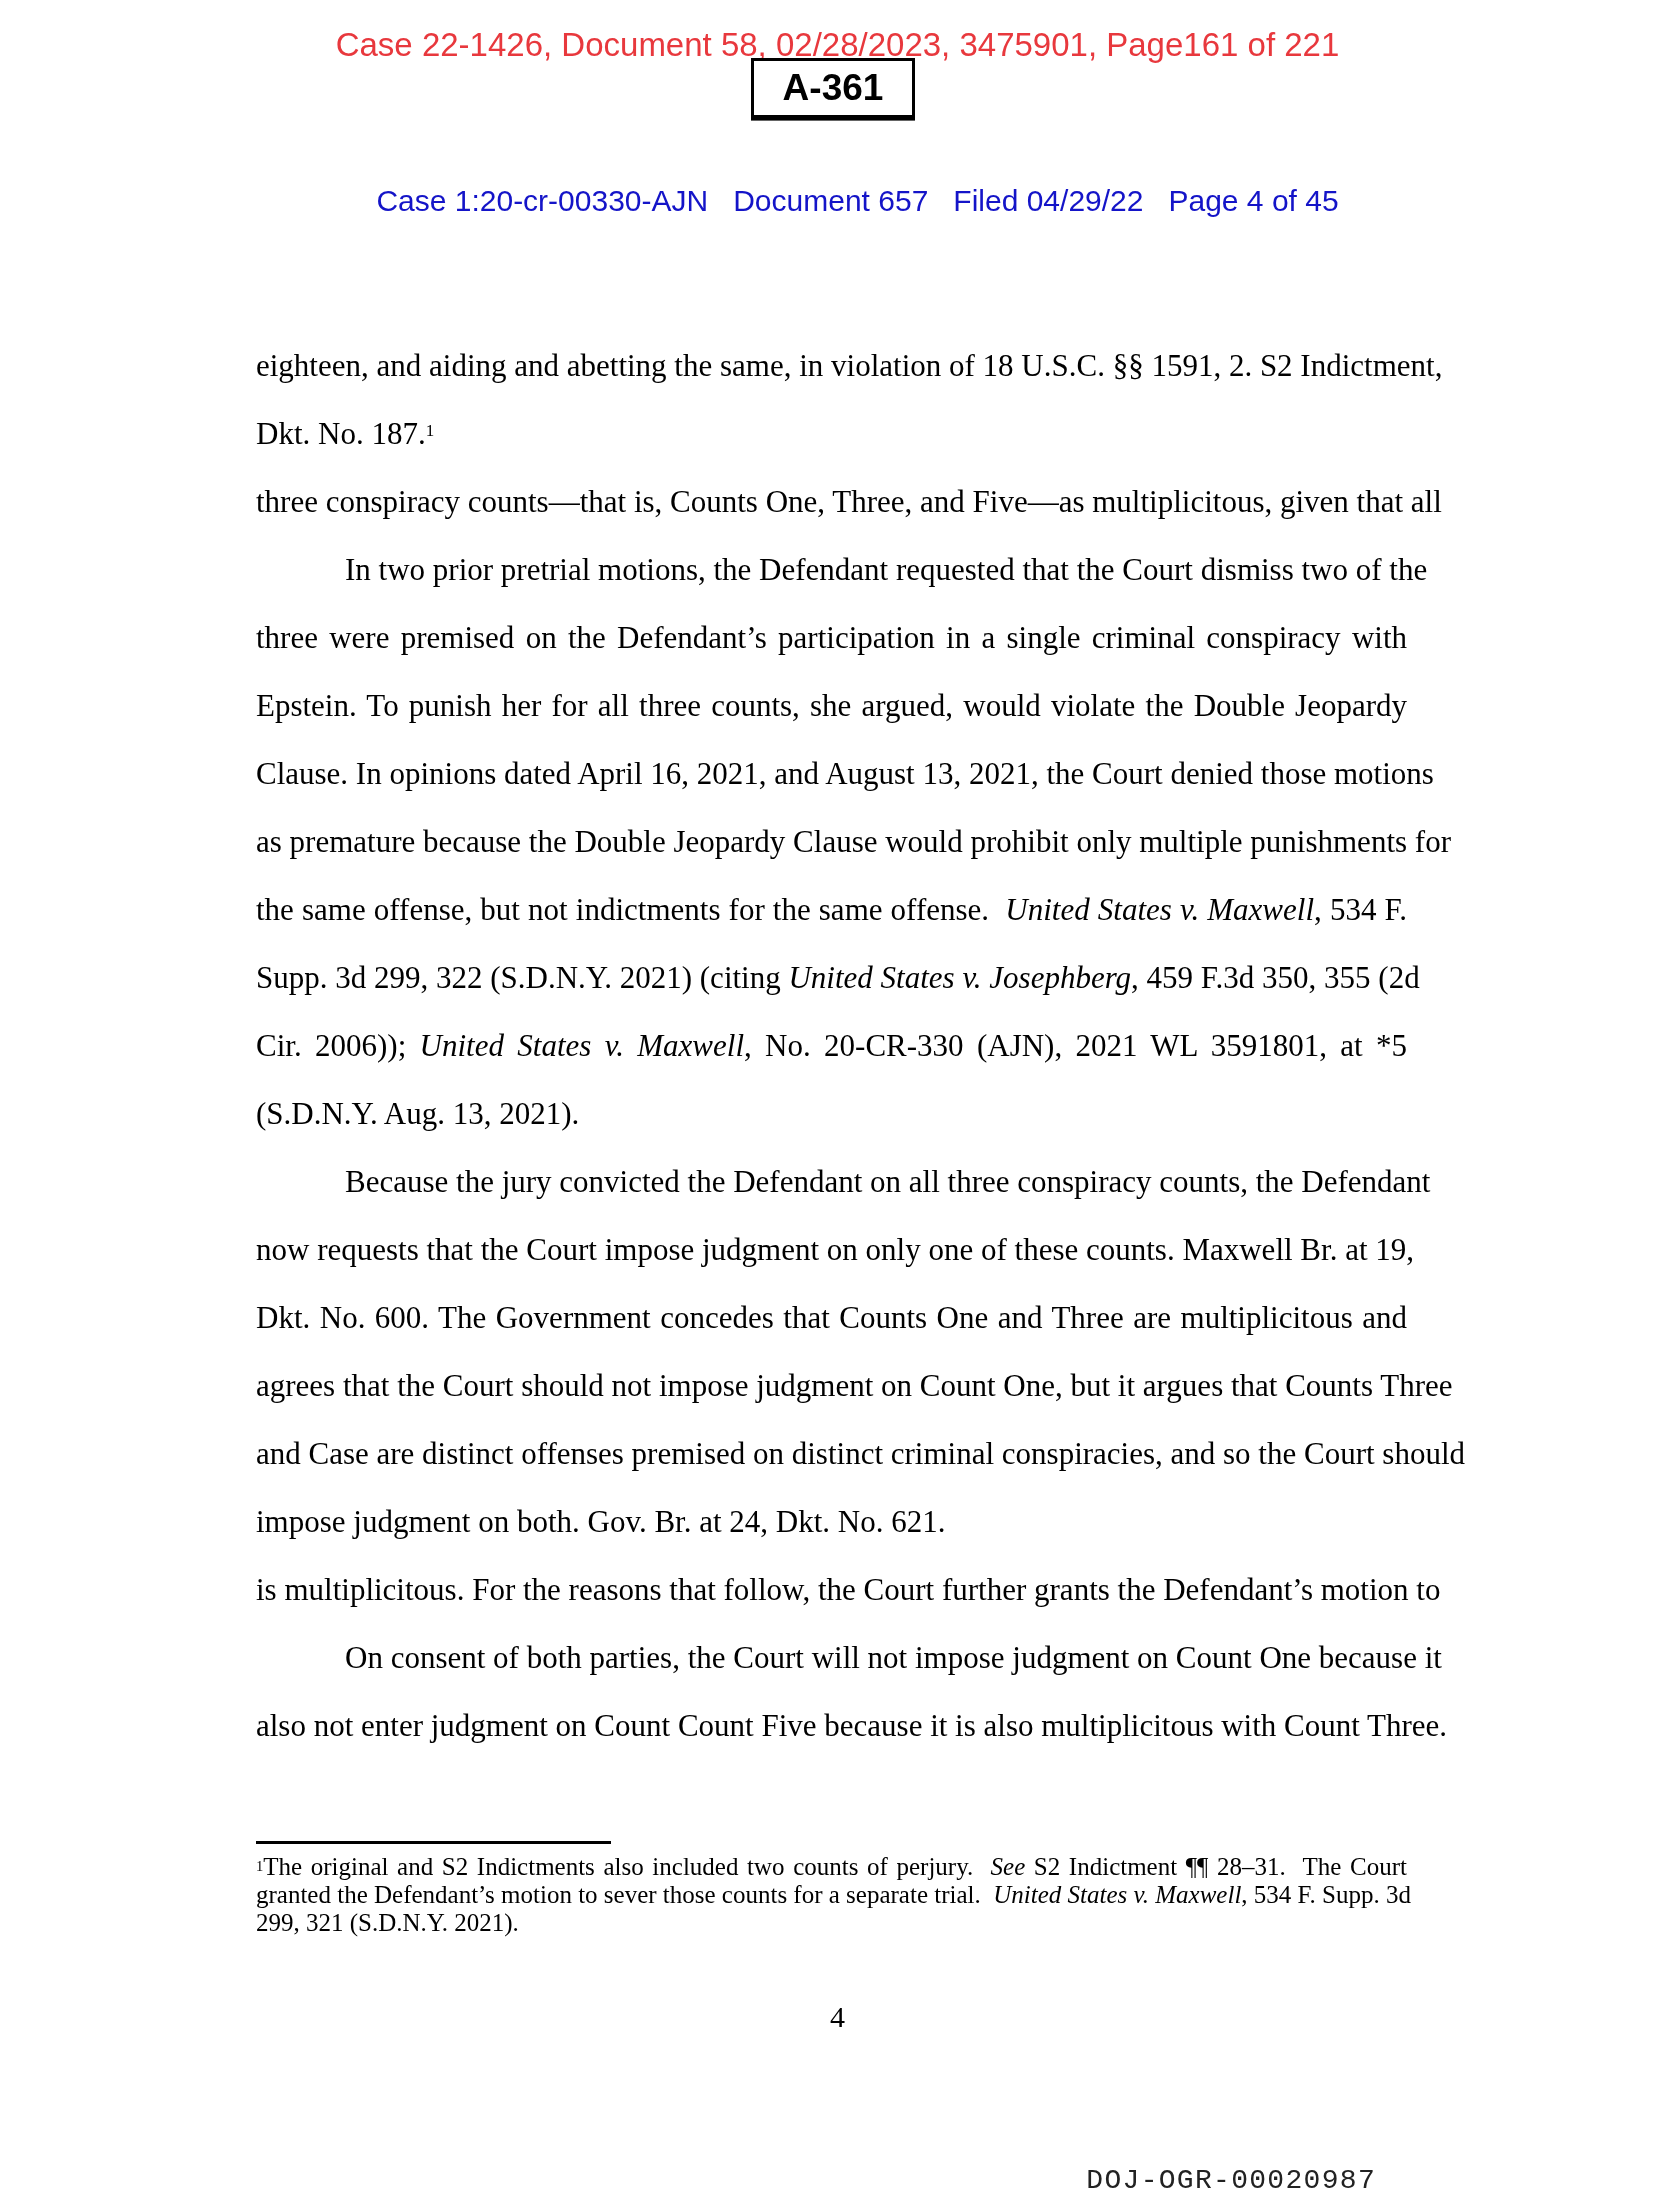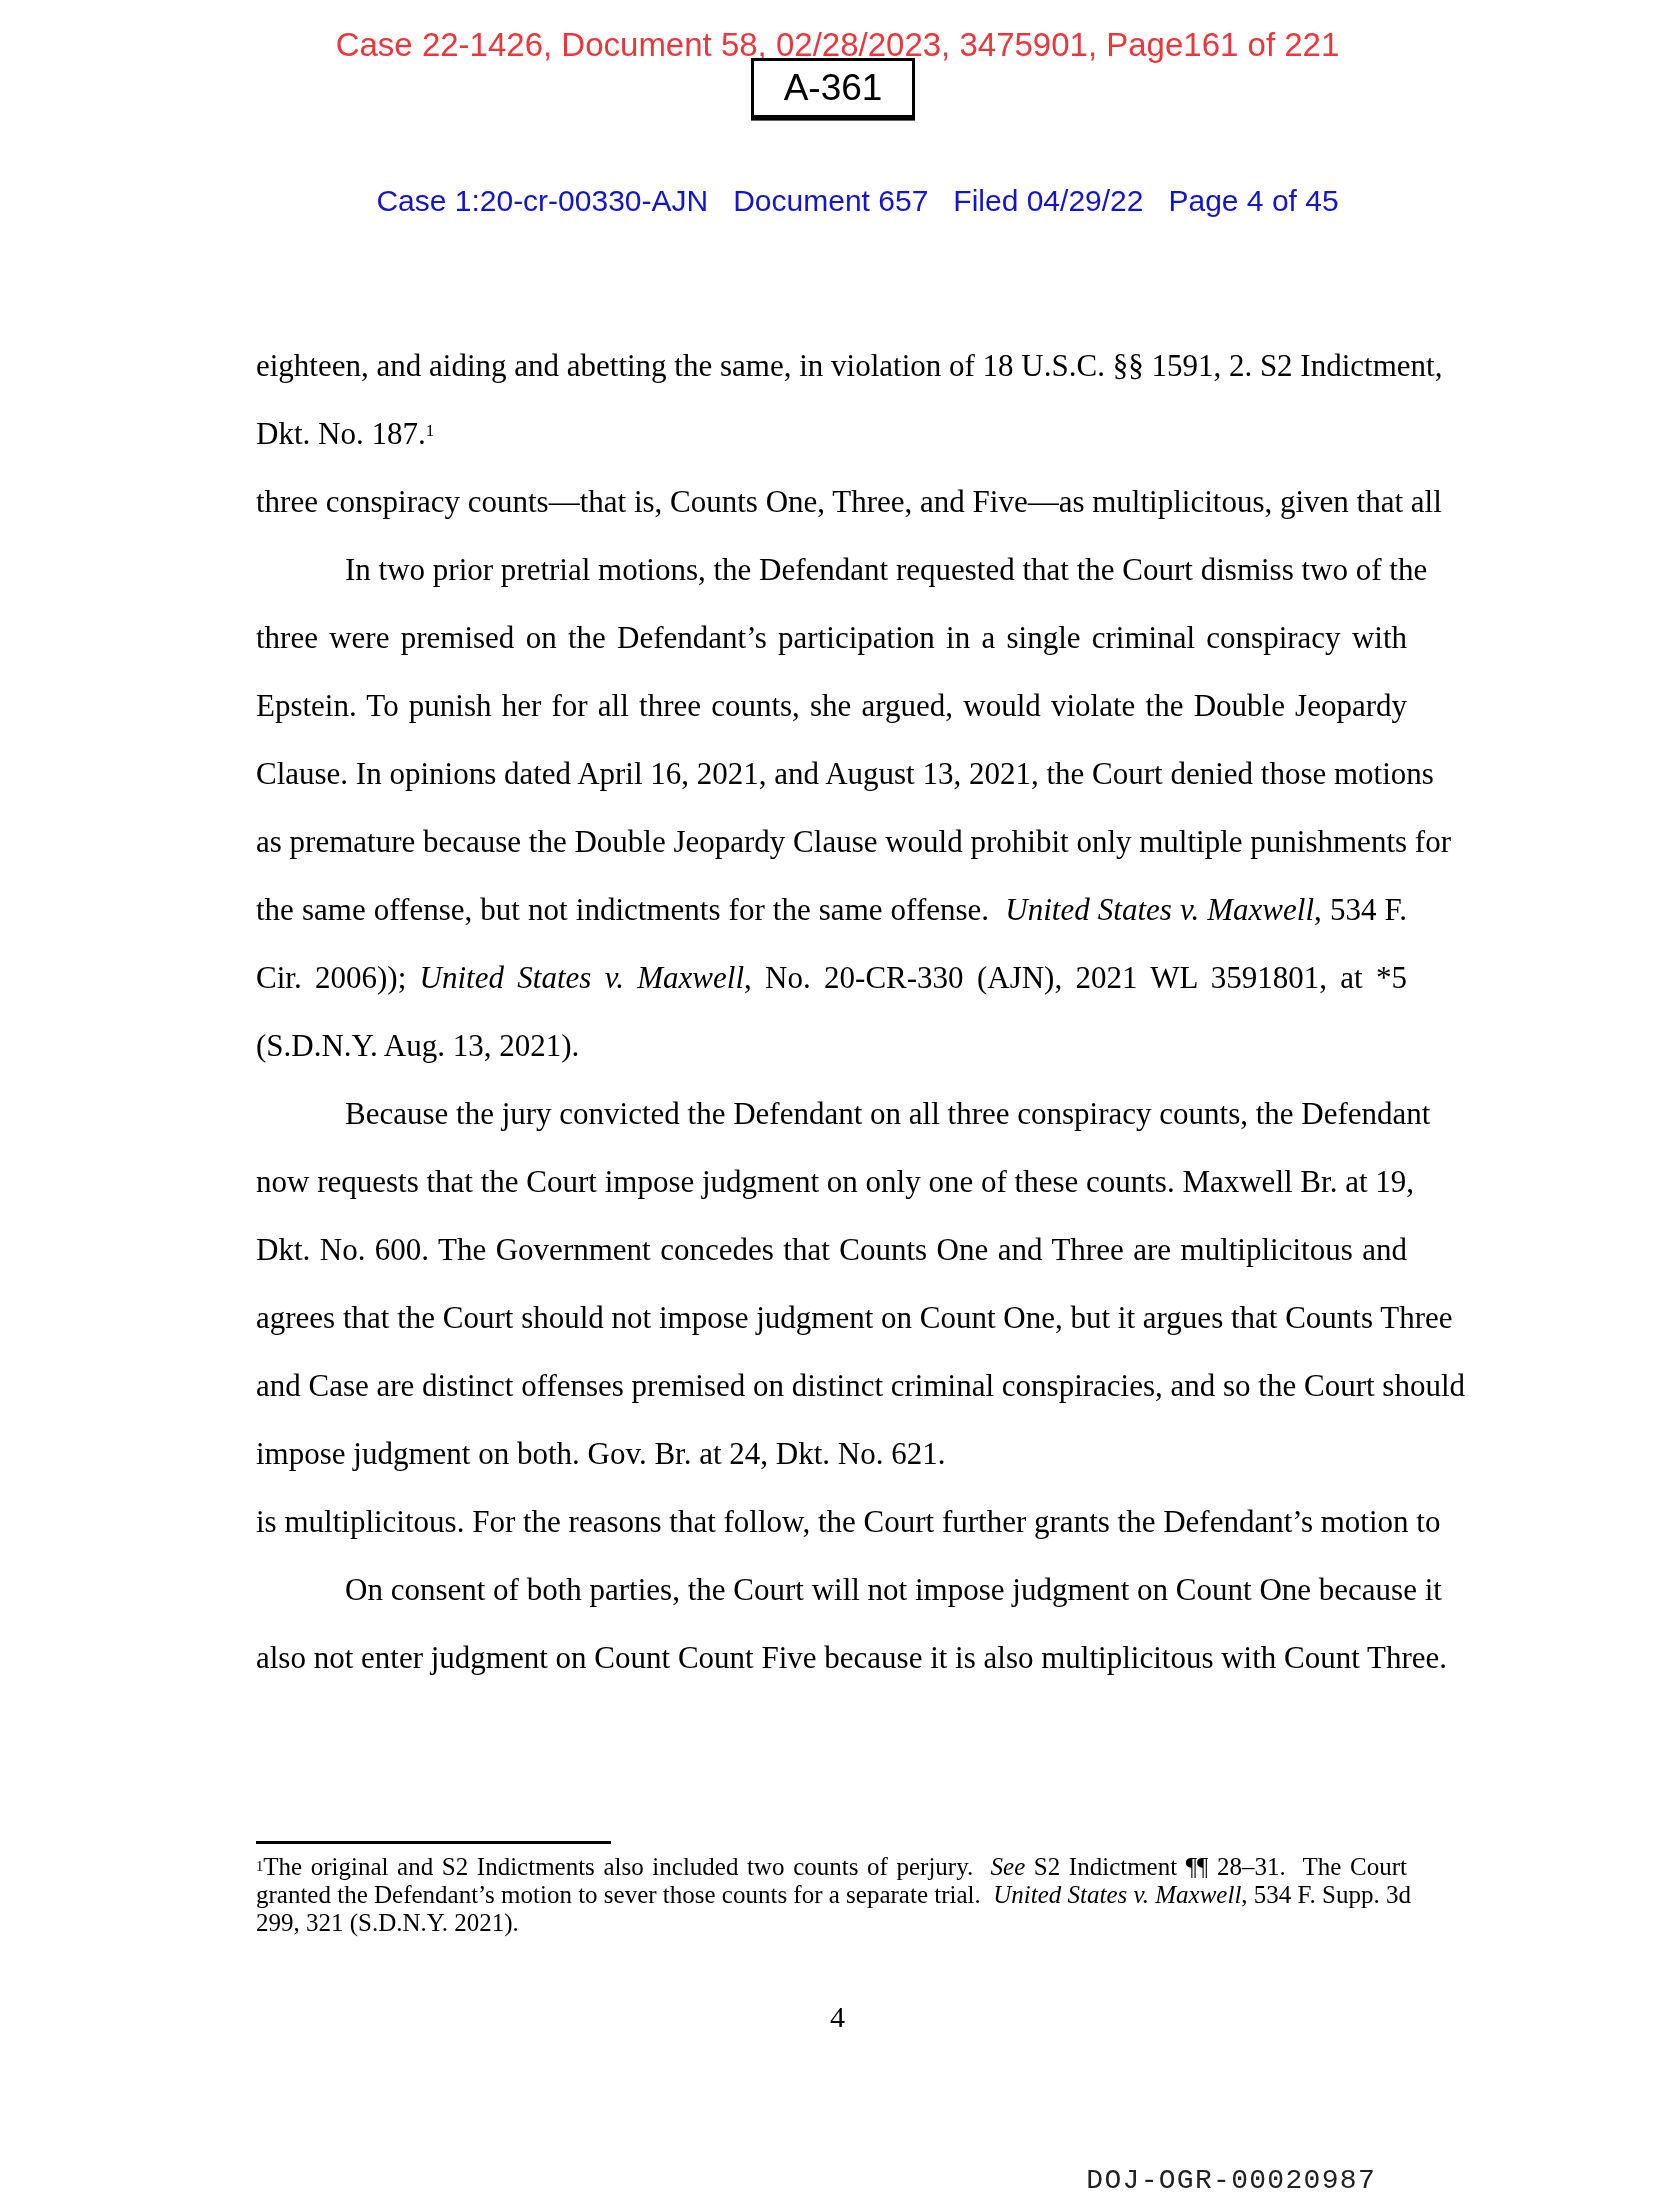--- a/index.html
+++ b/index.html
@@ -9,21 +9,21 @@
   .stamp-top {
     position: absolute; left: 0; width: 1675px; top: 26px; text-align: center;
     font-family: "Liberation Sans", sans-serif; font-size: 33px; color: #e8383d;
     letter-spacing: 0px; white-space: nowrap;
   }
   .exhibit-box {
     position: absolute; left: 751px; top: 58px; width: 164px; height: 60px;
     border: 3.3px solid #000; box-sizing: border-box; box-shadow: 0 2.6px 0 #000;
     background: #fff;
     display: flex; align-items: center; justify-content: center;
-    font-family: "Liberation Sans", sans-serif; font-weight: normal; font-size: 37px; color: #000;
+    font-family: "Liberation Sans", sans-serif; font-weight: bold; font-size: 37px; color: #000;
   }
   .ecf-header {
     position: absolute; left: 0; width: 1675px; top: 184px; text-align: center;
     font-family: "Liberation Sans", sans-serif; font-size: 30px; color: #1414c8;
     white-space: pre;
     padding-left: 20px;
   }
 
   .body-text {
     position: absolute; left: 256px; top: 332px; width: 1151px;
@@ -75,20 +75,21 @@
     </div>
 
     <div>
       <span class="line">three conspiracy counts—that is, Counts One, Three, and Five—as multiplicitous, given that all</span>
       <span class="line indent">In two prior pretrial motions, the Defendant requested that the Court dismiss two of the</span>
       <span class="line">three were premised on the Defendant’s participation in a single criminal conspiracy with</span>
       <span class="line">Epstein.  To punish her for all three counts, she argued, would violate the Double Jeopardy</span>
       <span class="line">Clause.  In opinions dated April 16, 2021, and August 13, 2021, the Court denied those motions</span>
       <span class="line">as premature because the Double Jeopardy Clause would prohibit only multiple punishments for</span>
       <span class="line" style="white-space:pre"><span>the same offense, but not indictments for the same offense.  </span><i>United States v. Maxwell</i><span>, 534 F.</span></span>
+      <span class="line" style="white-space:pre"><span>Supp. 3d 299, 322 (S.D.N.Y. 2021) (citing </span><i>United States v. Josephberg</i><span>, 459 F.3d 350, 355 (2d</span></span>
       <span class="line" style="white-space:pre"><span>Cir. 2006)); </span><i>United States v. Maxwell</i><span>, No. 20-CR-330 (AJN), 2021 WL 3591801, at *5</span></span>
       <span class="line last">(S.D.N.Y. Aug. 13, 2021).</span>
     </div>
 
     <div>
       <span class="line indent">Because the jury convicted the Defendant on all three conspiracy counts, the Defendant</span>
       <span class="line">now requests that the Court impose judgment on only one of these counts.  Maxwell Br. at 19,</span>
       <span class="line">Dkt. No. 600.  The Government concedes that Counts One and Three are multiplicitous and</span>
       <span class="line">agrees that the Court should not impose judgment on Count One, but it argues that Counts Three</span>
       <span class="line">and Case are distinct offenses premised on distinct criminal conspiracies, and so the Court should</span>

